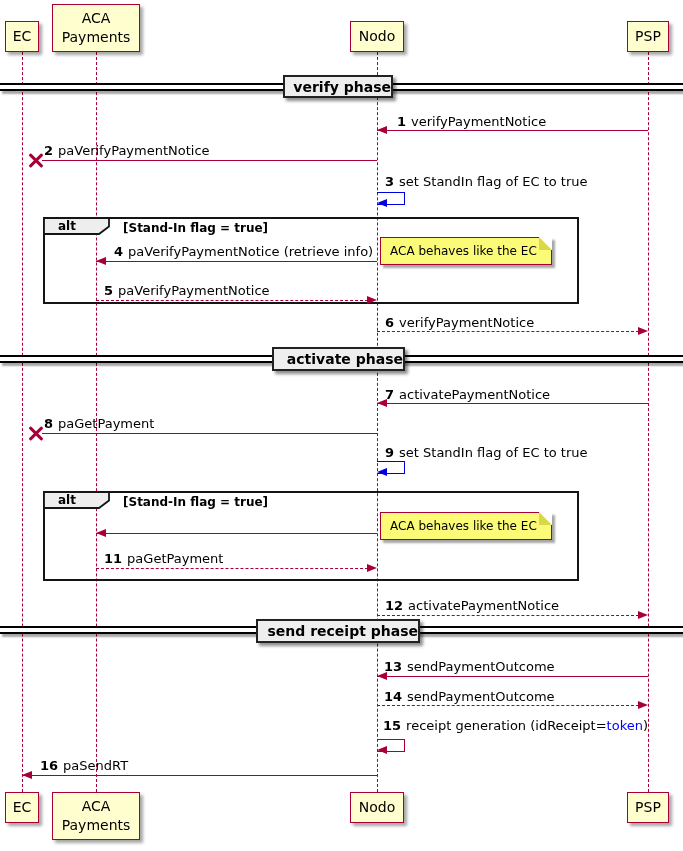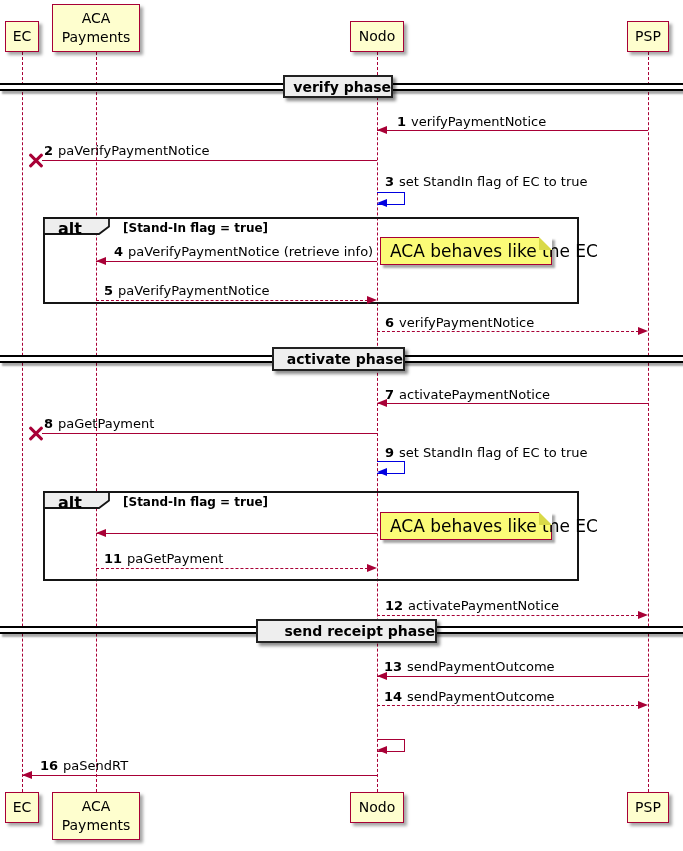--- a/index.html
+++ b/index.html
@@ -24,21 +24,21 @@
   }
   .divider-label{
     position:absolute;background:#EEEEEE;border:2px solid #222;
     box-shadow:3px 3px 3px rgba(0,0,0,.45);
     display:flex;align-items:center;justify-content:flex-end;
     font-size:14px;font-weight:bold;z-index:3;box-sizing:border-box;
   }
   
   .alt-frame{position:absolute;border:2px solid #151515;box-sizing:border-box;z-index:1;}
   .alt-header{position:absolute;left:-2px;top:-2px;width:68px;height:18px;}
-  .alt-keyword{position:absolute;left:13px;top:0px;font-size:16px;font-weight:bold;}
+  .alt-keyword{position:absolute;left:13px;top:0px;font-size:12px;font-weight:bold;}
   .alt-condition{position:absolute;left:78px;top:2px;font-size:12px;font-weight:bold;white-space:nowrap;}
   
   .msg-label{position:absolute;font-size:13px;white-space:nowrap;z-index:2;}
   .msg-label b{font-weight:bold;margin-right:5px;}
   .tok{color:#0000FF;}
   .mline{position:absolute;height:0;z-index:2;}
   .solid{border-top:1.5px solid #A80036;}
   .dashed{border-top:1.5px dashed #A80036;}
   .ah{position:absolute;width:0;height:0;z-index:2;}
   .ah-left{border-top:4.5px solid transparent;border-bottom:4.5px solid transparent;border-right:10px solid #A80036;}
@@ -47,21 +47,21 @@
   .self-loop{position:absolute;width:27px;height:11px;border:1.5px solid #A80036;border-left:none;z-index:2;}
   .self-loop.blue{border-color:#0000E0;}
   .xmark{position:absolute;width:16px;height:16px;z-index:2;}
   .xmark i{position:absolute;left:-1px;top:6.5px;width:18px;height:3px;background:#A80036;border-radius:1px;}
   .xmark i.a{transform:rotate(45deg);}
   .xmark i.b{transform:rotate(-45deg);}
   
   .note{
     position:absolute;background:#FBFB77;border:1.4px solid #A80036;
     box-shadow:3px 3px 2px rgba(0,0,0,.35);z-index:2;box-sizing:border-box;
-    display:flex;align-items:center;padding-left:9px;font-size:17px;white-space:nowrap;
+    display:flex;align-items:center;padding-left:9px;font-size:12px;white-space:nowrap;
   }
   .note-fold{
     position:absolute;top:-1px;right:-1px;width:0;height:0;
     border-style:solid;border-width:0 13px 13px 0;
     border-color:#ffffff #ffffff #d9d948 #d9d948;
   }
 </style>
 </head>
 <body>
 
@@ -75,21 +75,21 @@
   <div class="divider-rule" style="top:83px;"></div>
   <div class="divider-rule" style="top:355px;"></div>
   <div class="divider-rule" style="top:626px;"></div>
 
   <div class="divider-label" style="left:283px;top:75px;width:110px;height:23px;">
     <span>verify phase</span>
   </div>
   <div class="divider-label" style="left:272px;top:347px;width:133px;height:24px;">
     <span>activate phase</span>
   </div>
-  <div class="divider-label" style="left:256px;top:619px;width:181px;height:24px;">
+  <div class="divider-label" style="left:256px;top:619px;width:164px;height:24px;">
     <span>send receipt phase</span>
   </div>
 
   <div class="alt-frame" style="left:43px;top:217px;width:536px;height:87px;">
     <svg class="alt-header" width="68" height="18" viewBox="0 0 68 18">
       <path d="M1,1 H66 V9.5 L56,17 H1 Z" fill="#EEEEEE" stroke="#151515" stroke-width="1.8"></path>
     </svg>
     <span class="alt-keyword">alt</span>
     <span class="alt-condition">[Stand-In flag = true]</span>
   </div>
@@ -191,20 +191,23 @@
   </div>
   <div class="mline solid" style="left:377px;top:676px;width:271px;"></div>
   <span class="ah ah-left" style="left:377px;top:672px;"></span>
 
   <div class="msg-label" style="left:384px;top:689px;">
     <b>14</b><span>sendPaymentOutcome</span>
   </div>
   <div class="mline dashed" style="left:377px;top:705px;width:262px;"></div>
   <span class="ah ah-right" style="left:638px;top:701px;"></span>
 
+  <div class="msg-label" style="left:383px;top:718px;">
+    <b>15</b><span>receipt generation (idReceipt=</span><span class="tok">token</span><span>)</span>
+  </div>
   <div class="self-loop" style="left:377px;top:739px;"></div>
   <span class="ah ah-left" style="left:377px;top:746px;"></span>
 
   <div class="msg-label" style="left:40px;top:758px;">
     <b>16</b><span>paSendRT</span>
   </div>
   <div class="mline solid" style="left:22px;top:775px;width:355px;"></div>
   <span class="ah ah-left" style="left:22px;top:771px;"></span>
 
   <div class="participant" style="left:5px;top:21px;width:34px;height:31px;">

